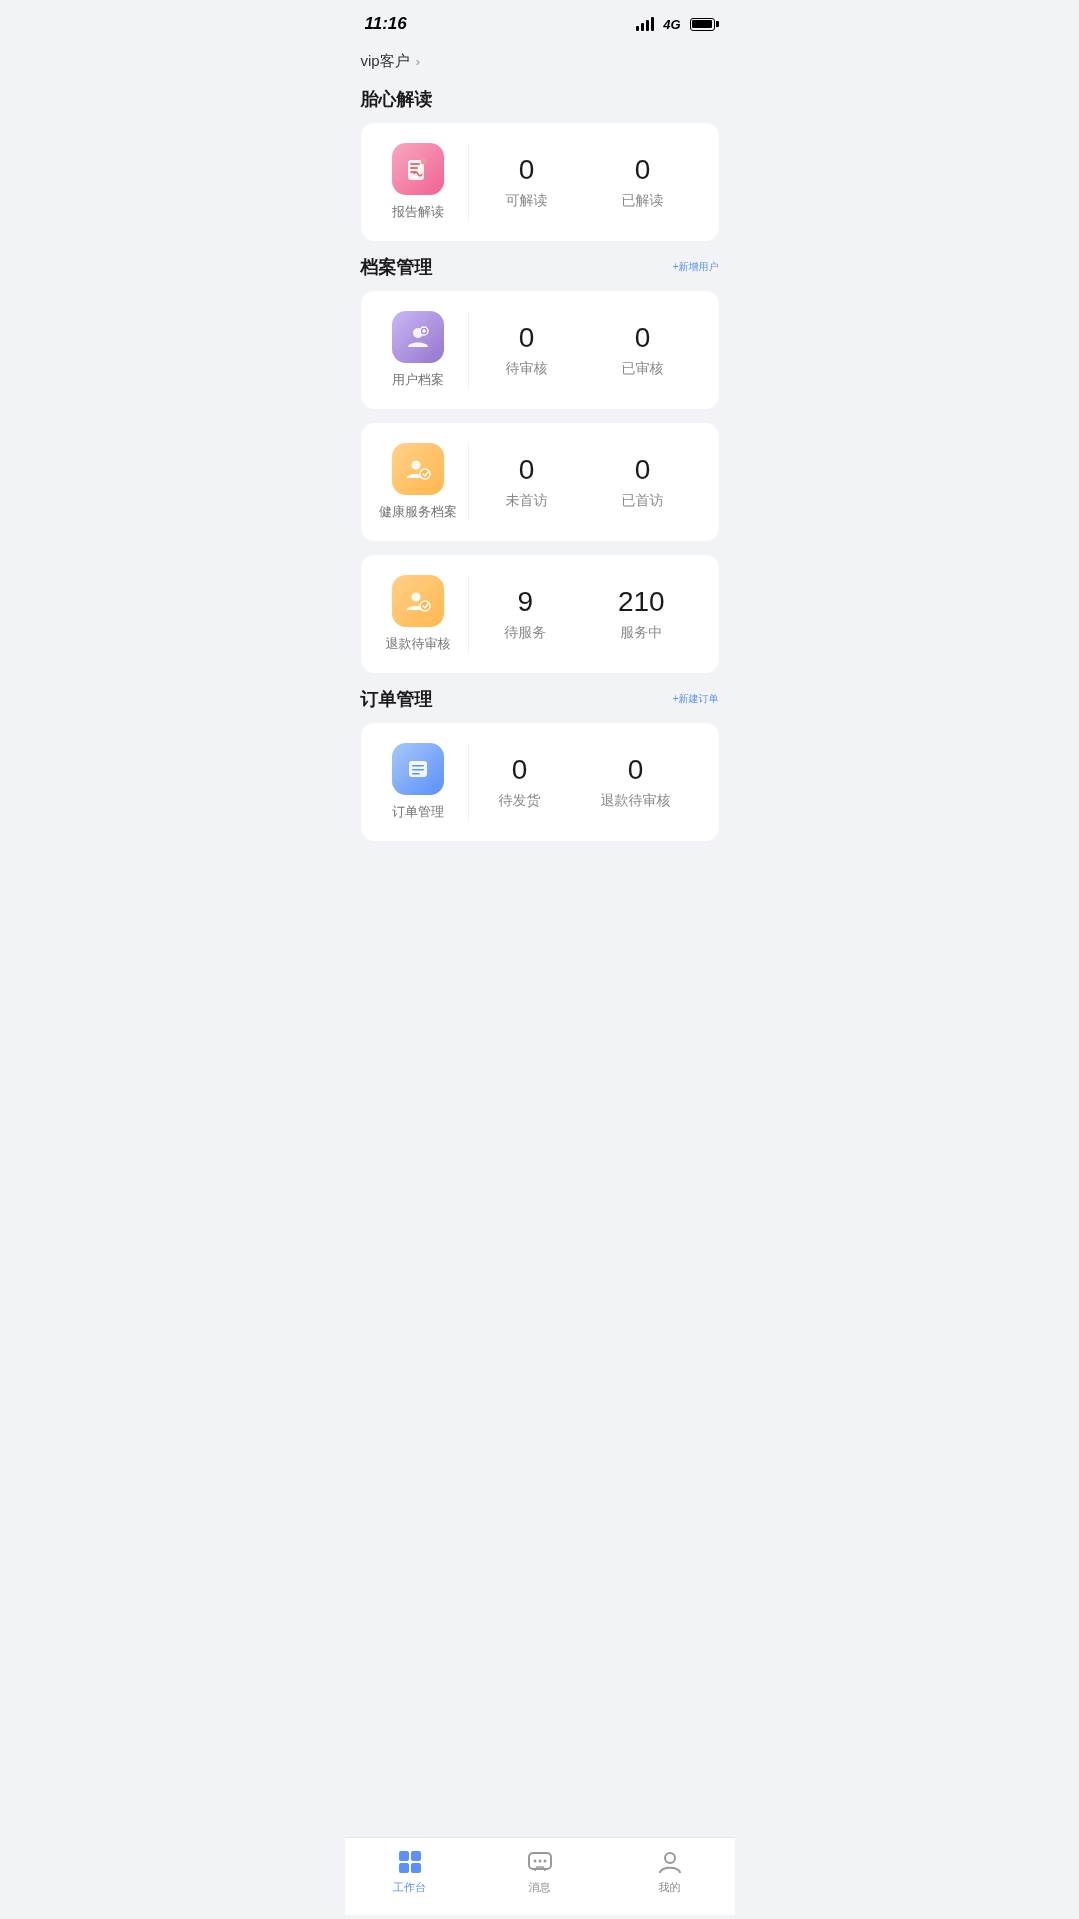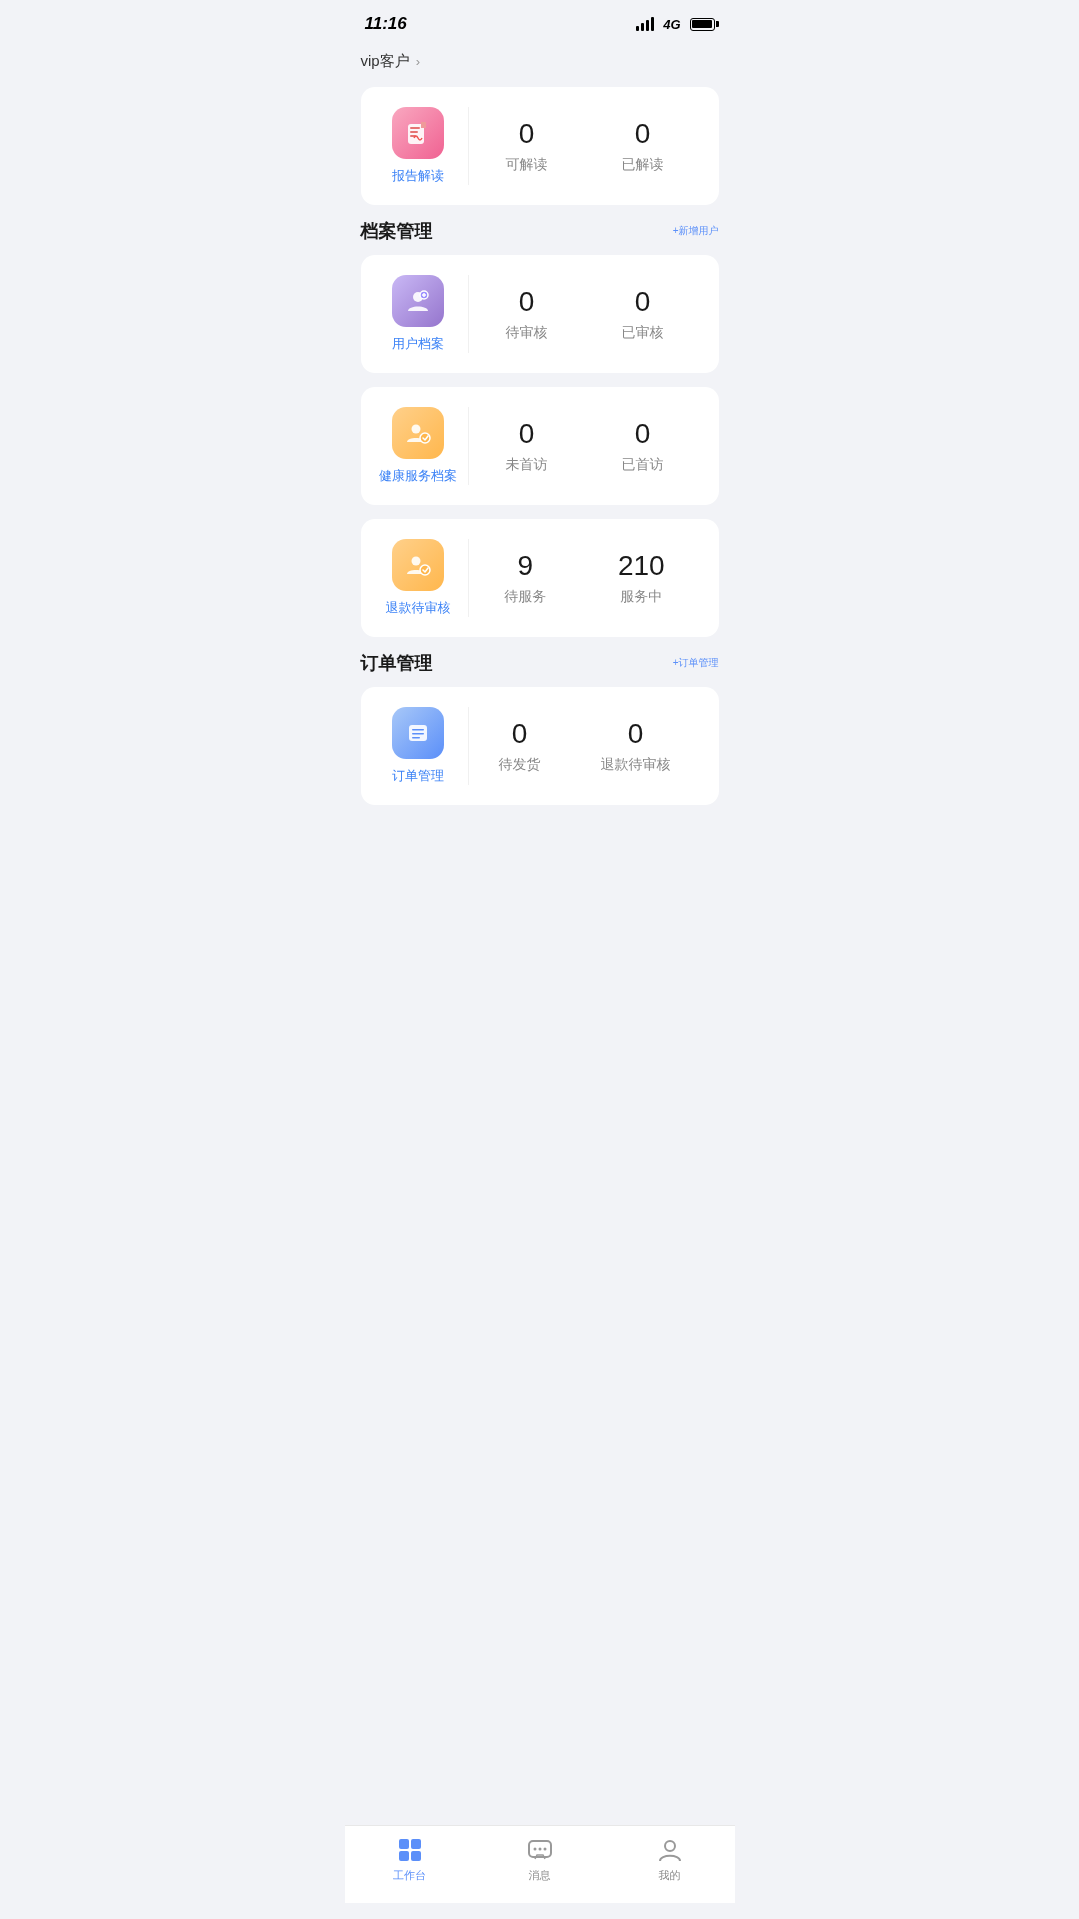--- a/index.html
+++ b/index.html
@@ -146,21 +146,21 @@
     .icon-circle {
       width: 52px;
       height: 52px;
       border-radius: 14px;
       display: flex;
       align-items: center;
       justify-content: center;
     }
     .icon-label {
       font-size: 13px;
-      color: #3b82f6;
+      color: #737373;
       text-align: center;
     }
     .stat-numbers {
       display: flex;
       flex: 1;
       justify-content: space-around;
     }
     .stat-item {
       display: flex;
       flex-direction: column;
@@ -178,21 +178,21 @@
     }
 
     
     .section-wrap {
       margin-bottom: 6px;
     }
 
     
     .bottom-nav {
       position: fixed;
-      bottom: 16px;
+      bottom: 4px;
       left: 50%;
       transform: translateX(-50%);
       width: 390px;
       background: #fff;
       border-top: 1px solid #e8e8e8;
       display: flex;
       justify-content: space-around;
       align-items: center;
       padding: 10px 0 20px 0;
     }
@@ -252,20 +252,23 @@
 </div>
 
 <div class="main-content">
 
   <div class="hospital-header">
     <span class="hospital-name">vip客户</span>
     <span class="chevron-right">›</span>
   </div>
 
   <div class="section-wrap">
+    <div class="section-header">
+      <span class="section-title">胎心解读</span>
+    </div>
     <div class="card">
       <div class="stat-row">
         <div class="stat-icon-area">
           <div class="icon-circle icon-bg-pink">
             <svg width="28" height="28" viewBox="0 0 28 28" fill="none">
               <rect x="4" y="5" width="16" height="20" rx="3" fill="white" opacity="0.9"></rect>
               <rect x="6" y="8" width="10" height="2" rx="1" fill="#e57373"></rect>
               <rect x="6" y="12" width="8" height="2" rx="1" fill="#e57373"></rect>
               <rect x="6" y="16" width="6" height="2" rx="1" fill="#e57373"></rect>
               <path d="M17 3 L22 3 L22 9 L17 9 Z" fill="#ef9a9a" rx="2"></path>
@@ -370,21 +373,21 @@
             <span class="stat-label">服务中</span>
           </div>
         </div>
       </div>
     </div>
   </div>
 
   <div class="section-wrap">
     <div class="section-header">
       <span class="section-title">订单管理</span>
-      <span class="section-action">+订单管理</span>
+      <span class="section-action">+新建订单</span>
     </div>
     <div class="card">
       <div class="stat-row">
         <div class="stat-icon-area">
           <div class="icon-circle icon-bg-blue">
             <svg width="28" height="28" viewBox="0 0 28 28" fill="none">
               <rect x="5" y="6" width="18" height="16" rx="3" fill="white" opacity="0.9"></rect>
               <rect x="8" y="10" width="12" height="1.5" rx="0.75" fill="#5b8ff9"></rect>
               <rect x="8" y="14" width="12" height="1.5" rx="0.75" fill="#5b8ff9"></rect>
               <rect x="8" y="18" width="8" height="1.5" rx="0.75" fill="#5b8ff9"></rect>

